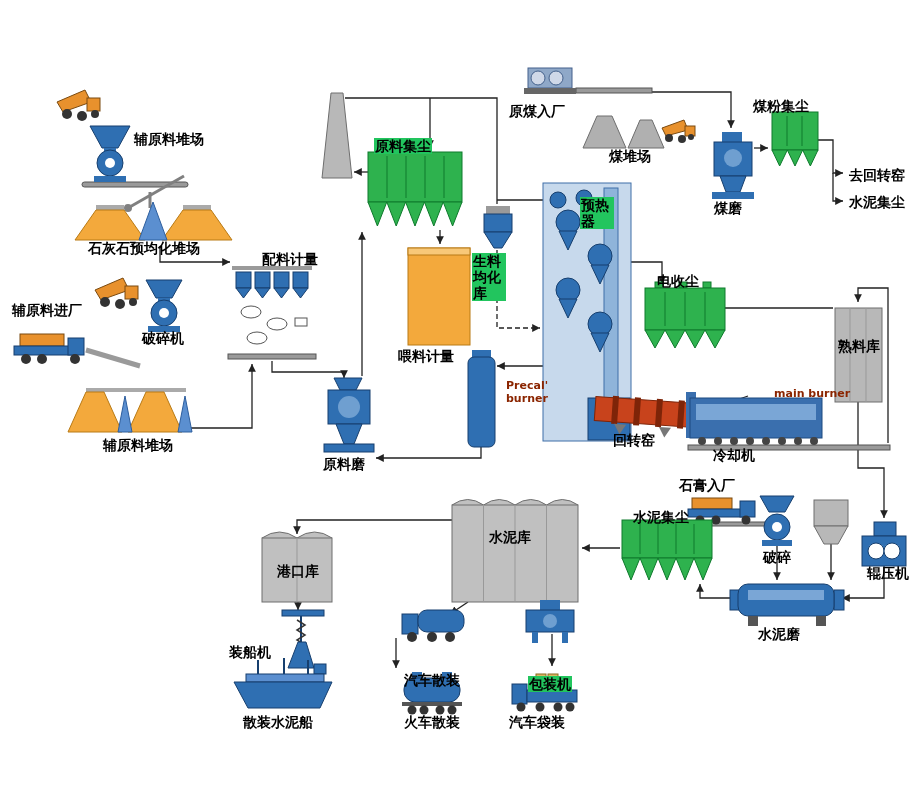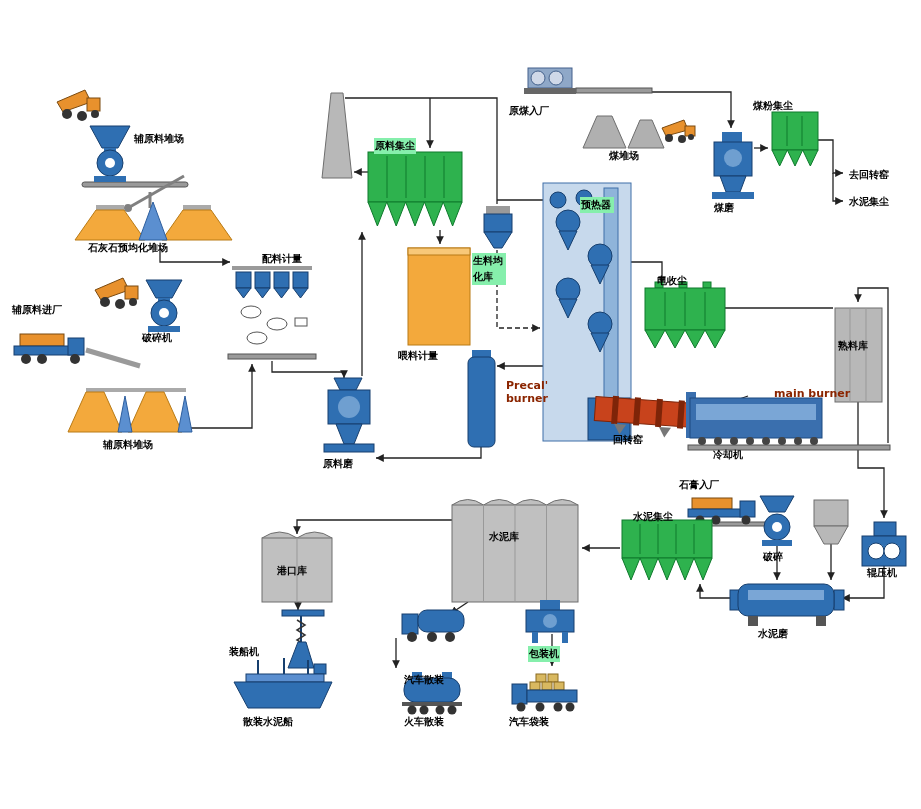--- a/index.html
+++ b/index.html
@@ -2,25 +2,25 @@
 <html><head>
 <meta charset="utf-8">
 <style>
   html,body { margin:0; padding:0; background:#fff; }
   #stage {
     position:relative; width:921px; height:809px; background:#ffffff;
     font-family:"DejaVu Sans", sans-serif; overflow:hidden;
   }
   #flow-svg { position:absolute; left:0; top:0; }
   .lbl {
-    position:absolute; font-weight:bold; font-size:10px; line-height:16px;
+    position:absolute; font-weight:bold; font-size:14px; line-height:16px;
     color:#000; white-space:nowrap;
   }
   .lbl.wrap { white-space:normal; }
-  .lbl.boxed { background:#86efac; padding:0 1px; }
+  .lbl.boxed { background:#22c55e; padding:0 1px; }
   .lbl.small { font-size:11px; line-height:13px; color:#8b2500; white-space:normal; }
 </style>
 </head>
 <body>
 
 <div id="stage">
 
 <svg id="flow-svg" width="921" height="809" viewBox="0 0 921 809">
   <defs>
     <marker id="arr" markerWidth="9" markerHeight="9" refX="6" refY="3" orient="auto">
@@ -392,16 +392,16 @@
 <div class="lbl" style="left:633px;top:509px">水泥集尘</div>
 <div class="lbl" style="left:763px;top:549px">破碎</div>
 <div class="lbl" style="left:867px;top:565px">辊压机</div>
 <div class="lbl" style="left:758px;top:626px">水泥磨</div>
 <div class="lbl" style="left:489px;top:529px">水泥库</div>
 <div class="lbl" style="left:277px;top:563px">港口库</div>
 <div class="lbl" style="left:229px;top:644px">装船机</div>
 <div class="lbl" style="left:243px;top:714px">散装水泥船</div>
 <div class="lbl" style="left:404px;top:672px">汽车散装</div>
 <div class="lbl" style="left:404px;top:714px">火车散装</div>
-<div class="lbl boxed" style="left:528px;top:646px">包装机</div>
+<div class="lbl boxed" style="left:528px;top:676px">包装机</div>
 <div class="lbl" style="left:509px;top:714px">汽车袋装</div>
 
 </div>
 
 </body></html>

